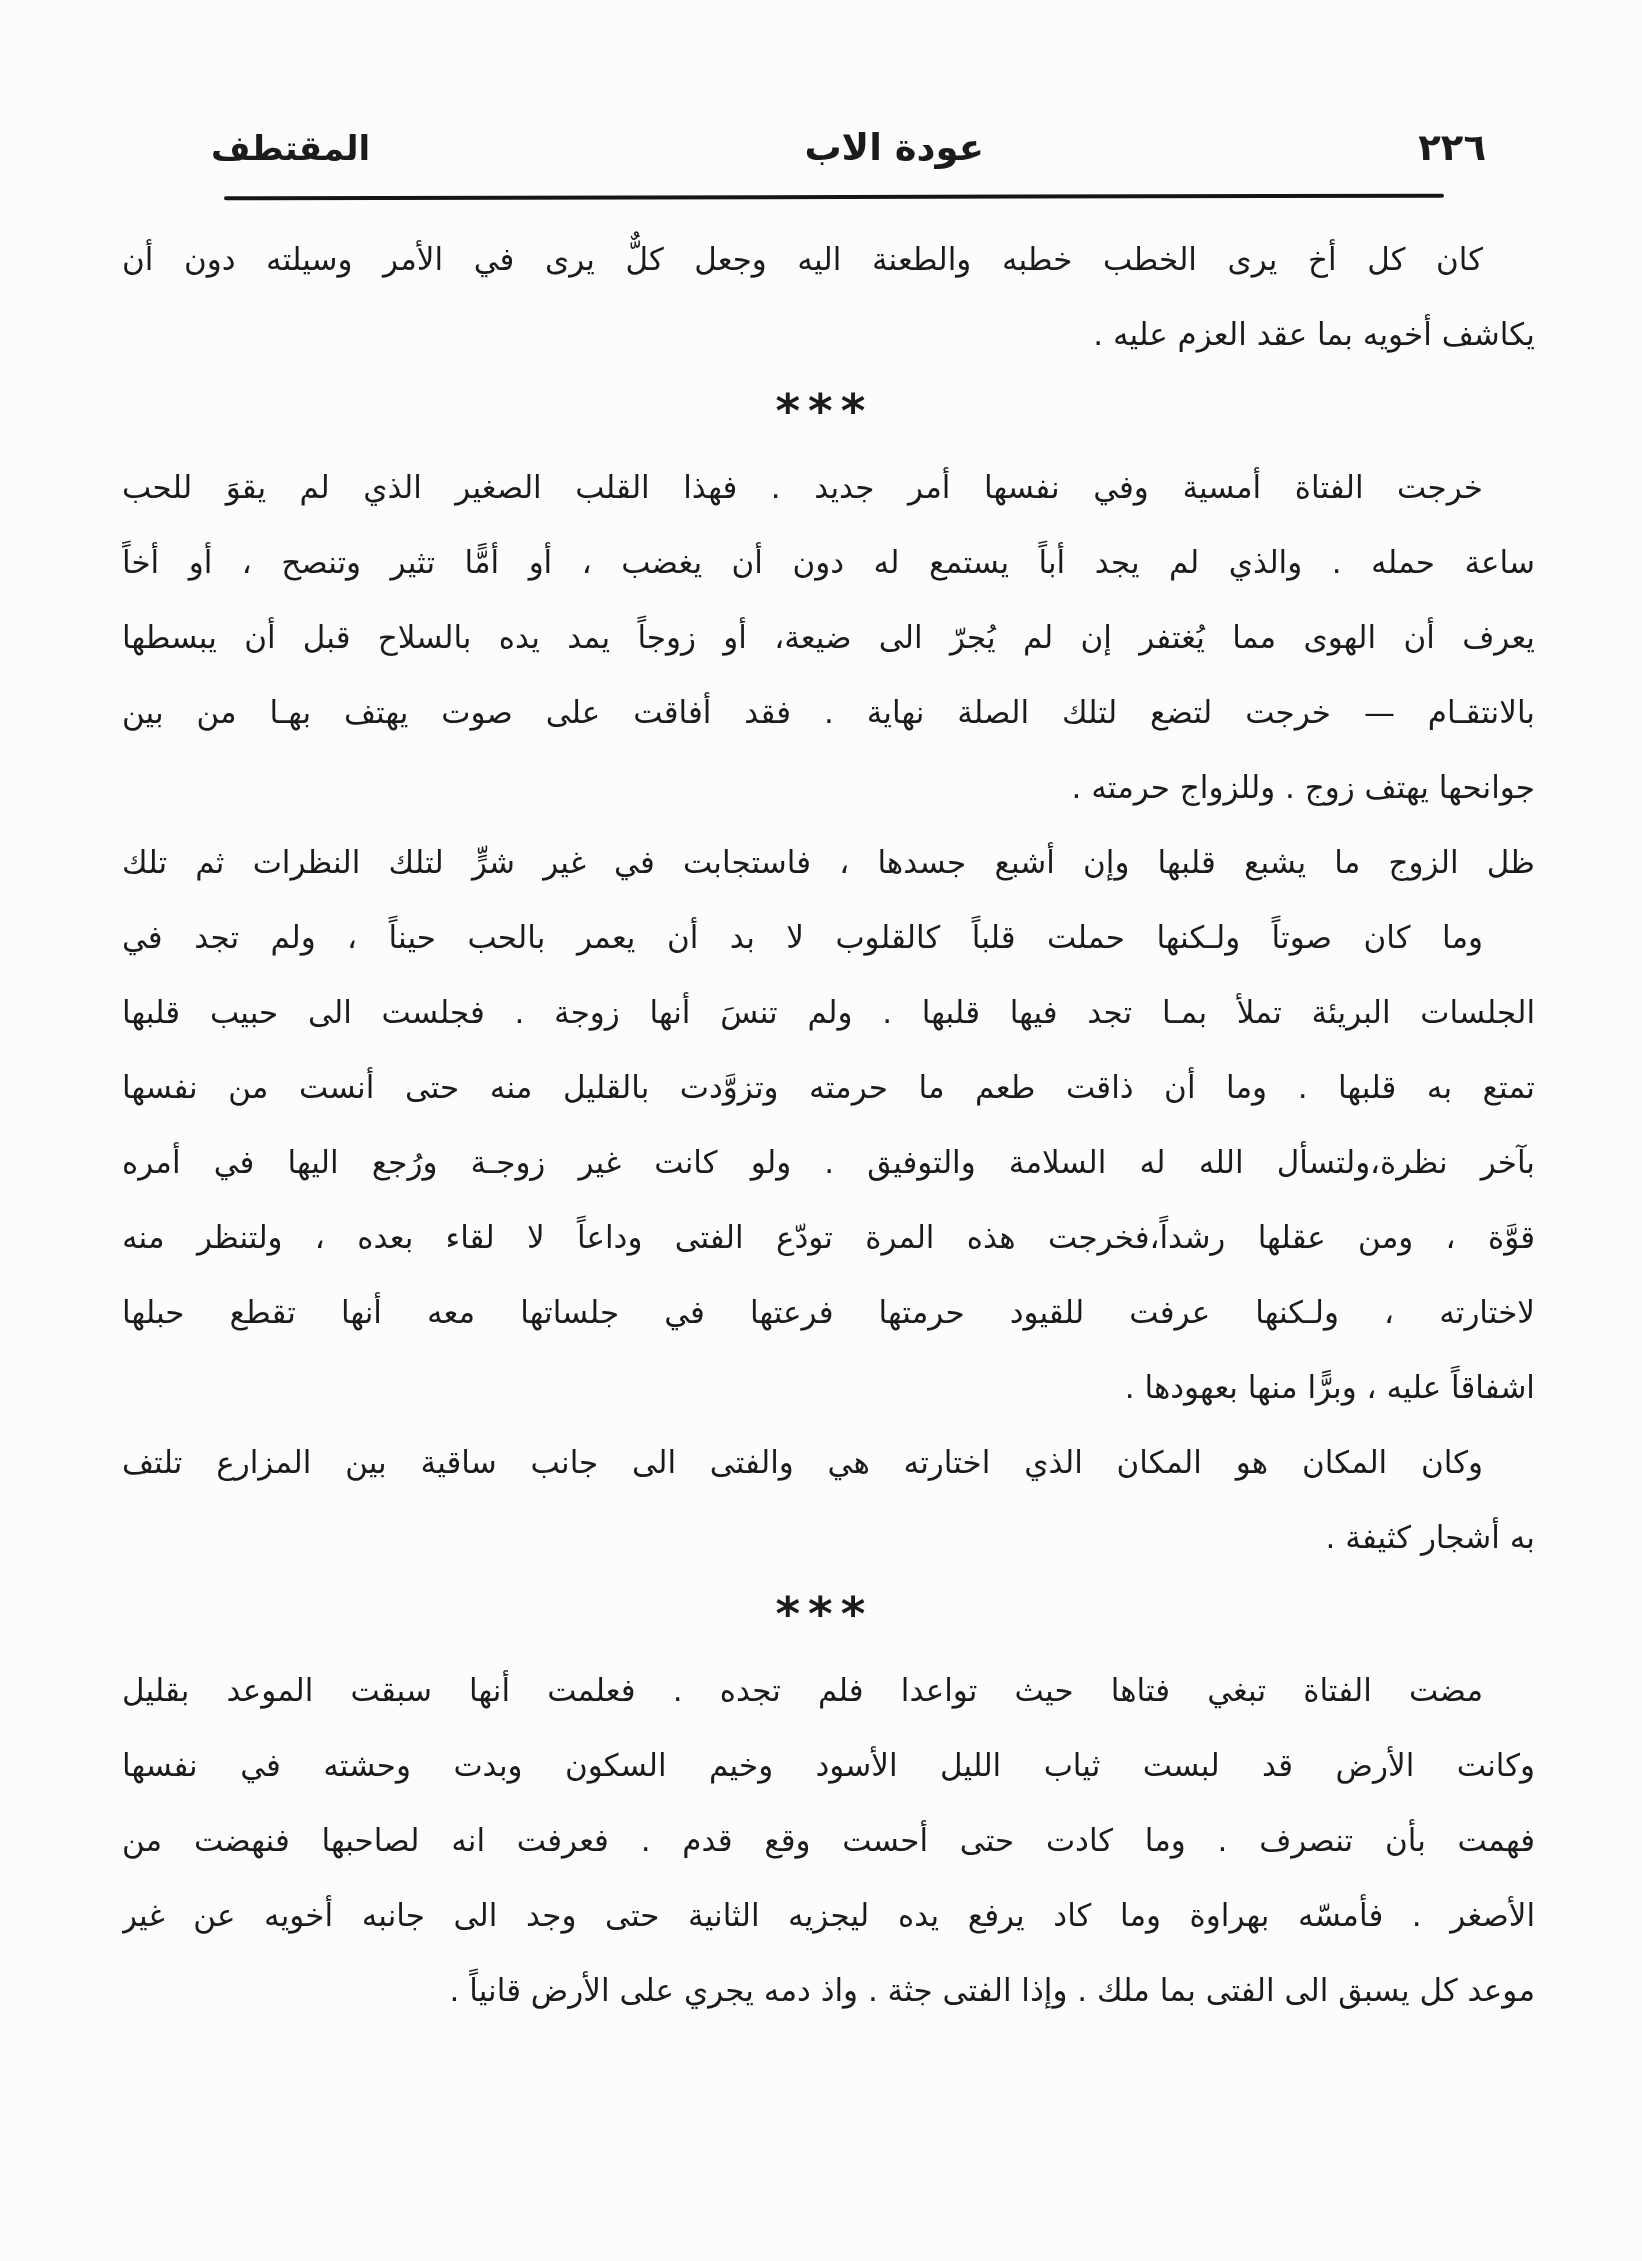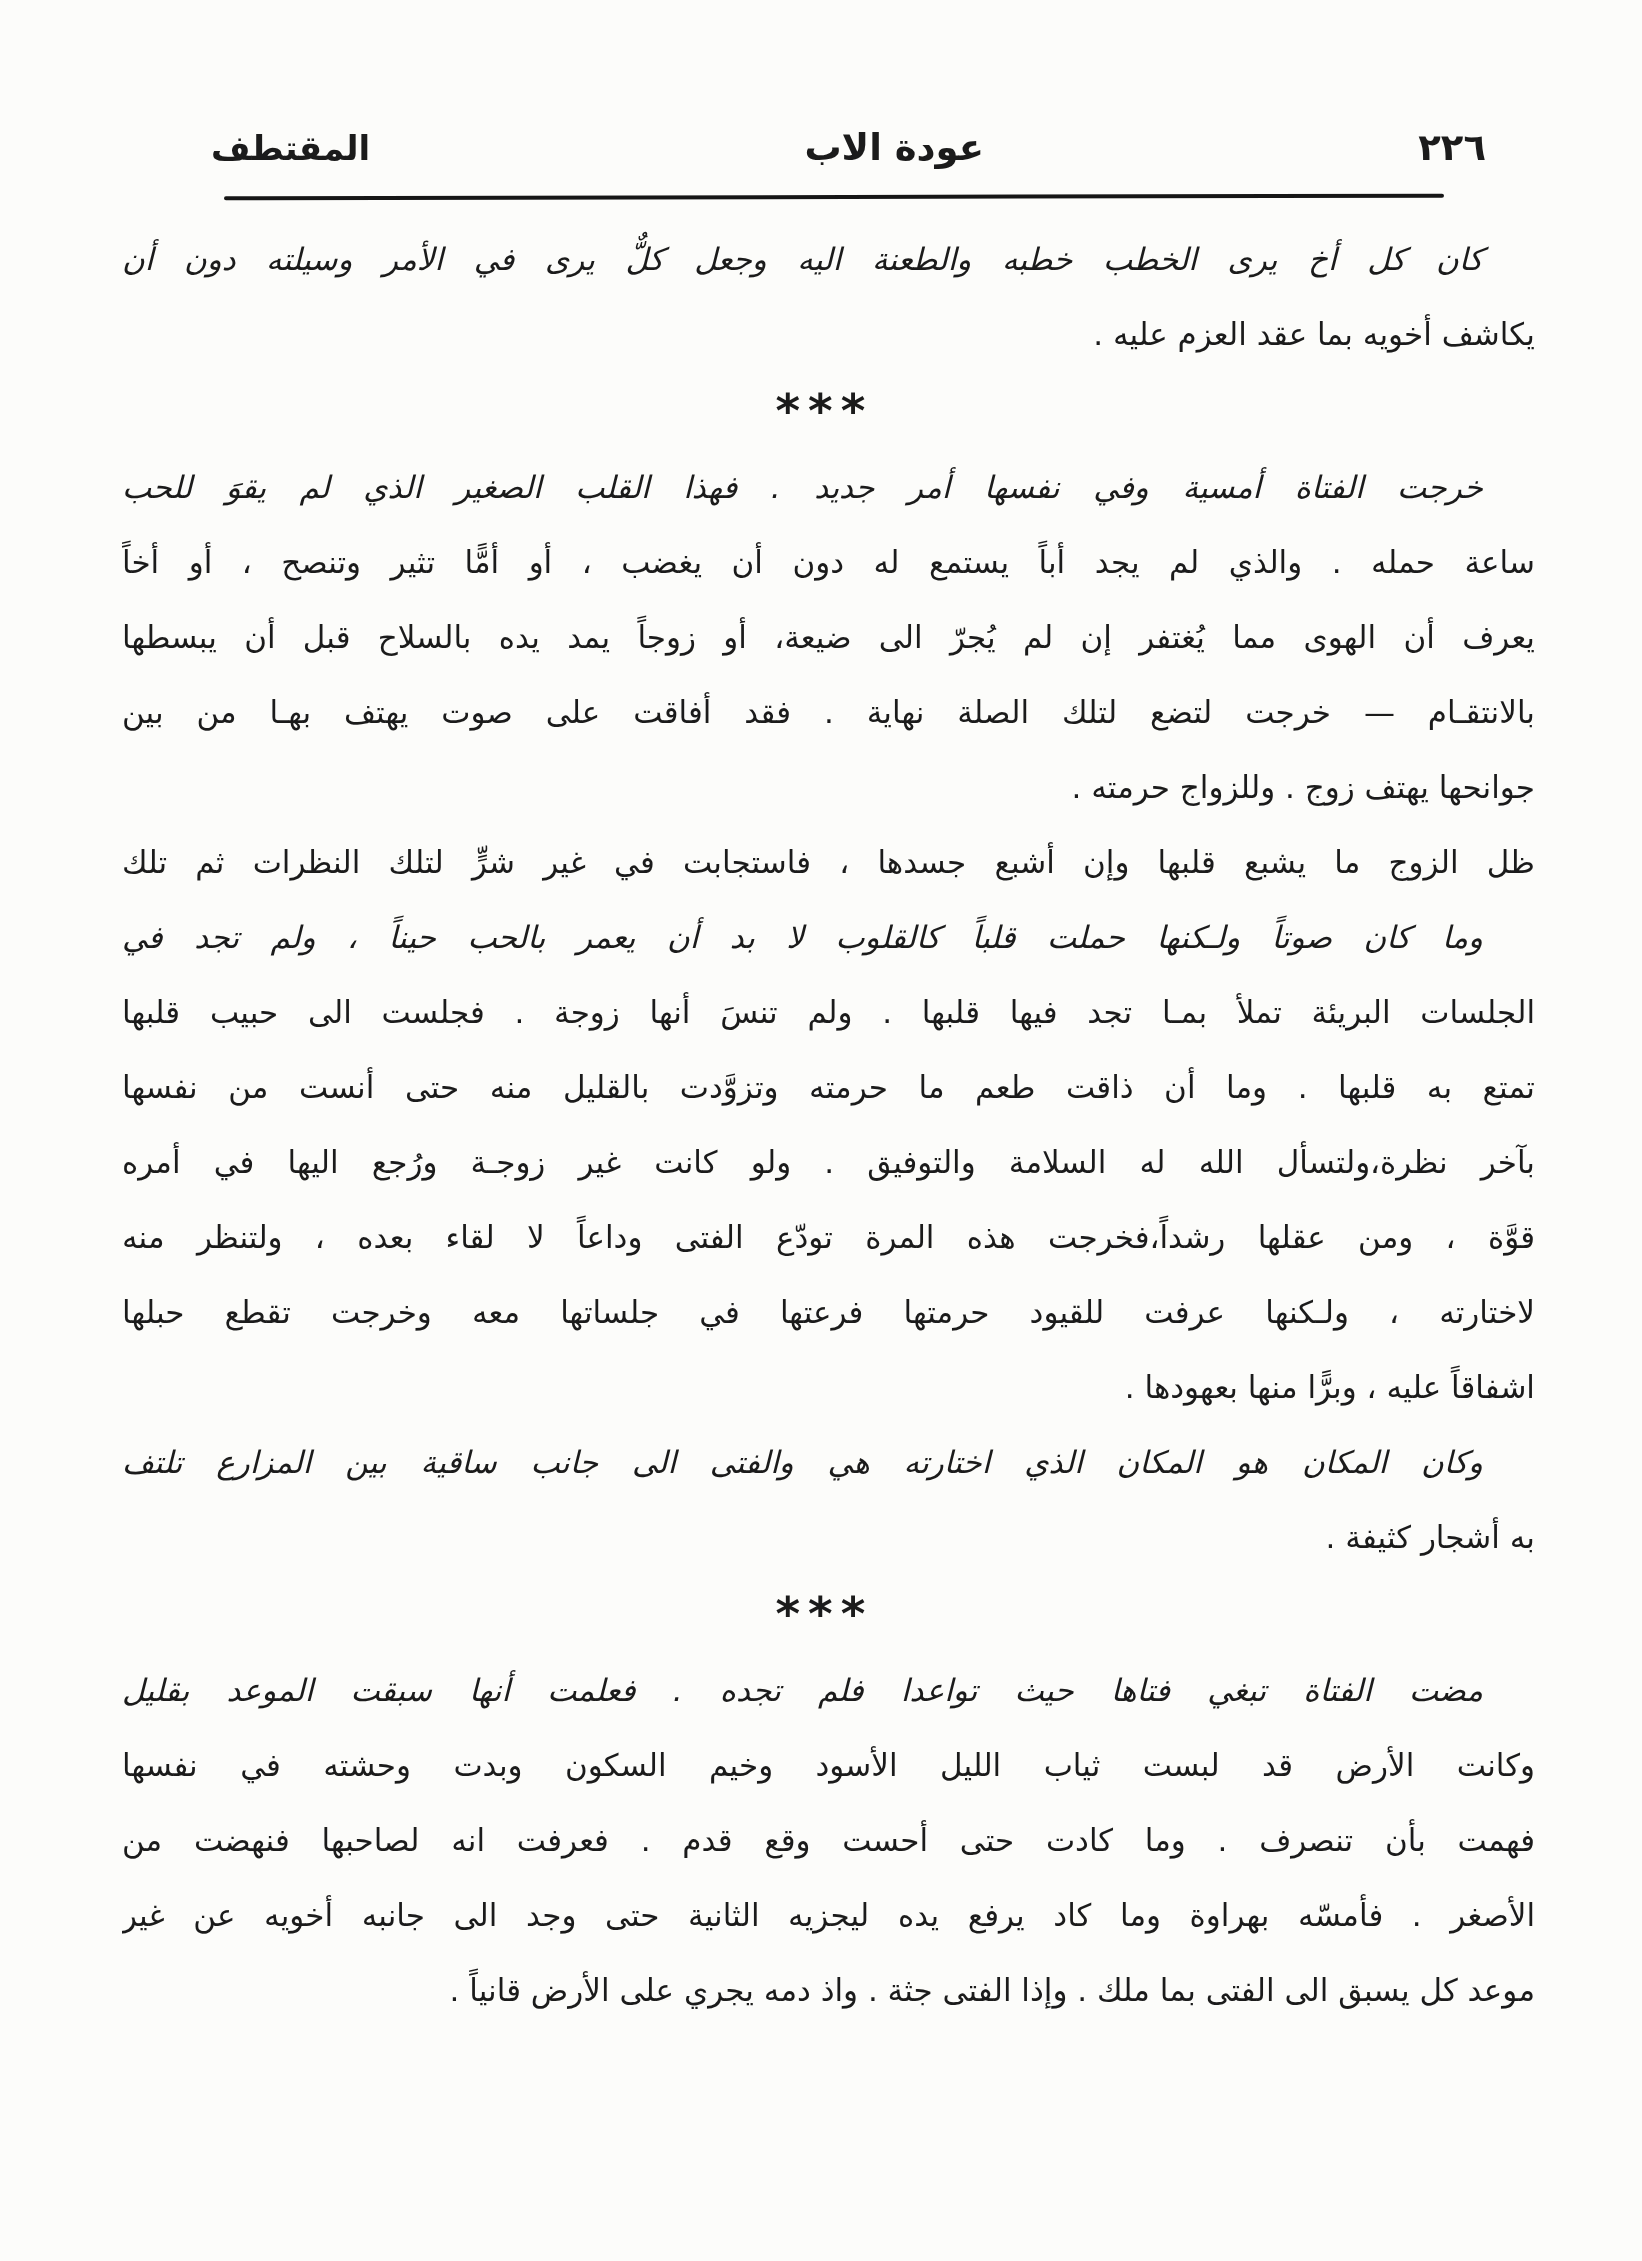--- a/index.html
+++ b/index.html
@@ -59,21 +59,20 @@
   .line {
     height: 75px;
     line-height: 75px;
     white-space: nowrap;
     overflow: hidden;
     text-align: justify;
     text-align-last: justify;
   }
   .line.first {
     padding-right: 52px; 
-    font-style: italic;
   }
   .line.last {
     text-align-last: right; 
   }
   .separator {
     height: 78px;
     line-height: 78px;
     text-align: center;
     font-weight: 700;
     font-size: 47px;
@@ -107,21 +106,21 @@
         <div class="line">بالانتقـام — خرجت لتضع لتلك الصلة نهاية . فقد أفاقت على صوت يهتف بهـا من بين</div>
         <div class="line last">جوانحها يهتف زوج . وللزواج حرمته .</div>
       </div>
       <div class="paragraph">
         <div class="line">ظل الزوج ما يشبع قلبها وإن أشبع جسدها ، فاستجابت في غير شرٍّ لتلك النظرات ثم تلك</div>
         <div class="line first">وما كان صوتاً ولـكنها حملت قلباً كالقلوب لا بد أن يعمر بالحب حيناً ، ولم تجد في</div>
         <div class="line">الجلسات البريئة تملأ بمـا تجد فيها قلبها . ولم تنسَ أنها زوجة . فجلست الى حبيب قلبها</div>
         <div class="line">تمتع به قلبها . وما أن ذاقت طعم ما حرمته وتزوَّدت بالقليل منه حتى أنست من نفسها</div>
         <div class="line">بآخر نظرة،ولتسأل الله له السلامة والتوفيق . ولو كانت غير زوجـة ورُجع اليها في أمره</div>
         <div class="line">قوَّة ، ومن عقلها رشداً،فخرجت هذه المرة تودّع الفتى وداعاً لا لقاء بعده ، ولتنظر منه</div>
-        <div class="line">لاختارته ، ولـكنها عرفت للقيود حرمتها فرعتها في جلساتها معه وخرجت تقطع حبلها</div>
+        <div class="line">لاختارته ، ولـكنها عرفت للقيود حرمتها فرعتها في جلساتها معه أنها تقطع حبلها</div>
         <div class="line last">اشفاقاً عليه ، وبرًّا منها بعهودها .</div>
       </div>
       <div class="paragraph">
         <div class="line first">وكان المكان هو المكان الذي اختارته هي والفتى الى جانب ساقية بين المزارع تلتف</div>
         <div class="line last">به أشجار كثيفة .</div>
       </div>
       <div class="separator">***</div>
       <div class="paragraph">
         <div class="line first">مضت الفتاة تبغي فتاها حيث تواعدا فلم تجده . فعلمت أنها سبقت الموعد بقليل</div>
         <div class="line">وكانت الأرض قد لبست ثياب الليل الأسود وخيم السكون وبدت وحشته في نفسها</div>

